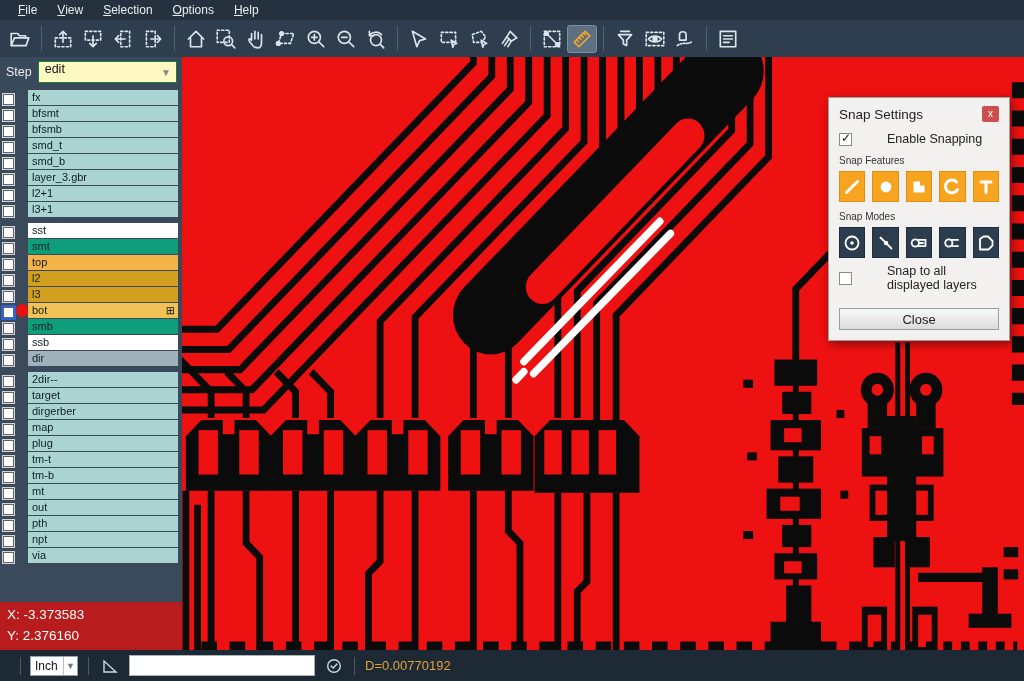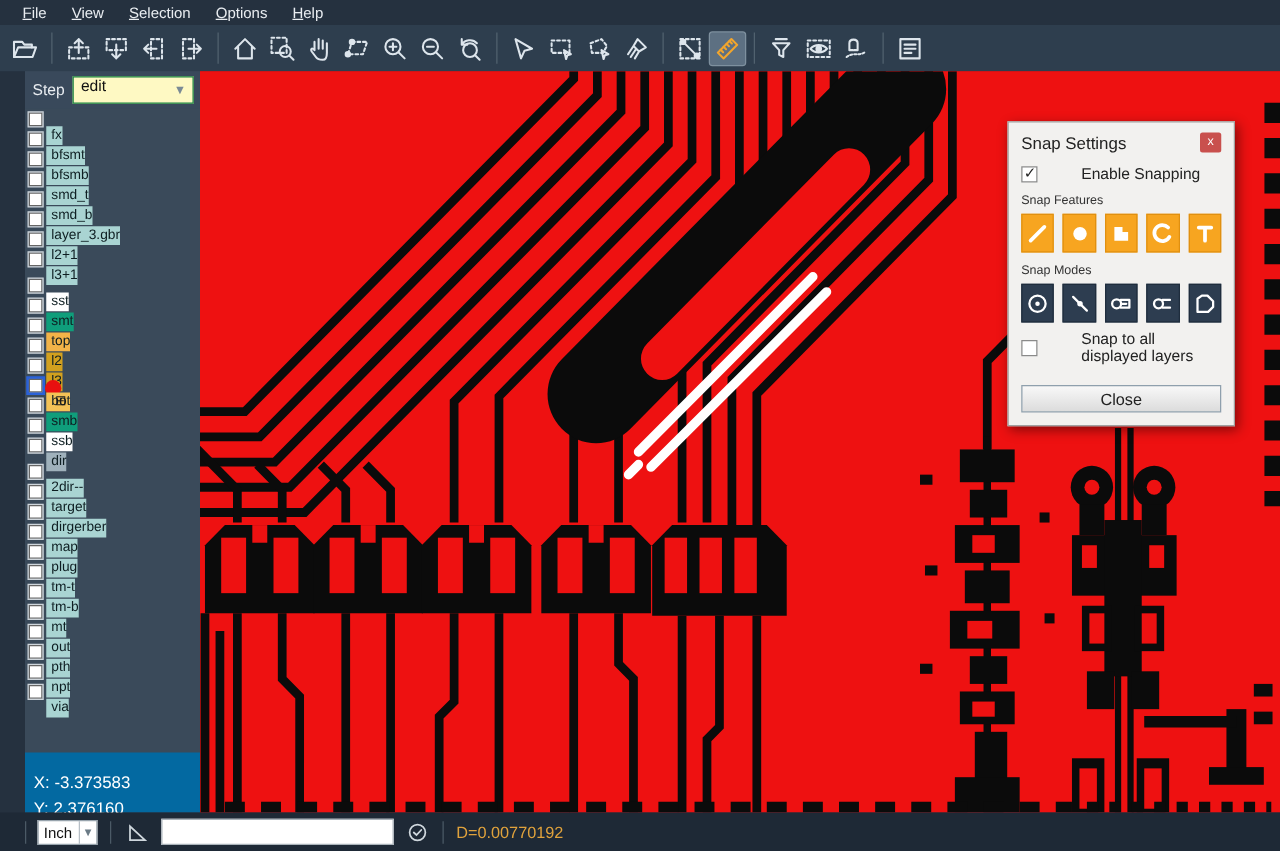--- a/index.html
+++ b/index.html
@@ -17,37 +17,37 @@
   .tbtn { width:30px; height:28px; display:flex; align-items:center; justify-content:center; border-radius:3px; }
   .tbtn svg { stroke:#dde5ec; fill:none; stroke-width:1.5; stroke-linecap:round; stroke-linejoin:round; }
   .tbtn.active { background:#5d7082; border:1px solid #7e909e; }
   .tbtn.active svg { stroke:#f2a52c; }
   .tsep { width:1px; height:25px; background:#51626f; margin:0 6px; }
 
   
   .main { position:absolute; top:57px; left:0; right:0; height:593px; display:flex; }
 
   
-  .sidebar { width:140px; background:#3a4a5a; display:flex; flex-direction:column; flex:none;margin-left:20px; }
+  .sidebar { width:182px; background:#3a4a5a; display:flex; flex-direction:column; flex:none; }
   .steprow { height:30px; display:flex; align-items:center; padding:0 5px 0 6px; background:#39495b; }
   .steplabel { color:#e9edf1; font-size:12.5px; margin-right:6px; }
   .stepselect { flex:1; height:22px; background:#fef9c3; border:1px solid #15803d; display:flex; font-size:12.5px; color:#111; padding-left:6px; position:relative; }
   .stepselect .chev { position:absolute; right:2px; top:2px; bottom:2px; width:16px; display:flex; align-items:center; justify-content:center; color:#7a8a95; font-size:10px; }
   .layerlist { flex:1; overflow:hidden; padding-top:3px; }
   .lgroup { margin-bottom:6px; }
-  .lrow { height:15px; margin-bottom:1px; display:flex; align-items:flex-start; position:relative; padding-left:3px;flex-direction:column; }
+  .lrow { height:15px; margin-bottom:1px; display:flex; align-items:flex-end; position:relative; padding-left:3px; }
   .lcb { width:11px; height:11px; background:#fff; border:1px solid #666; outline:1px solid #cfd6dc; flex:none; }
   .lcb.active { outline:2px solid #2b62d9; }
   .ldot { position:absolute; left:16px; top:1px; width:13px; height:13px; border-radius:50%; background:#e81010; }
   .llab { margin-left:14px; margin-right:4px; flex:1; height:15px; font-size:11px; line-height:15px; padding-left:4px; color:#0e1e22; position:relative; }
   .c-teal{background:#a9d4d2;} .c-white{background:#ffffff;} .c-green{background:#0f9e7b;}
   .c-amber{background:#f2b348;} .c-gold{background:#d2a01e;} .c-amberlight{background:#f3c256;}
   .c-gray{background:#9fb1bb;}
   .lgrid { position:absolute; right:3px; top:0; font-size:11px; color:#1a1a1a; }
-  .coords { height:48px; background:#0369a1; color:#fff; font-size:13.5px; padding:13px 0 0 7px; line-height:21px; flex:none; }
+  .coords { height:48px; background:#b91c1c; color:#fff; font-size:13.5px; padding:2px 0 0 7px; line-height:21px; flex:none; }
 
   
   .canvas { flex:1; position:relative; background:var(--pcb-red,#ee1111); overflow:hidden; }
   .canvas svg.art { position:absolute; inset:0; width:100%; height:100%; }
 
   
   .dialog { position:absolute; left:646px; top:40px; width:182px; background:#f2f1ef; border:1px solid #a0a0a0; box-shadow:2px 3px 9px rgba(0,0,0,.45); padding:8px 10px 10px 10px; }
   .dlg-titlerow { display:flex; align-items:center; justify-content:space-between; margin-bottom:10px; }
   .dlg-title { font-size:13.5px; color:#222; }
   .dlg-close { width:17px; height:16px; background:#c9504d; color:#fff; font-size:10px; line-height:15px; text-align:center; border-radius:2px; cursor:default; }

